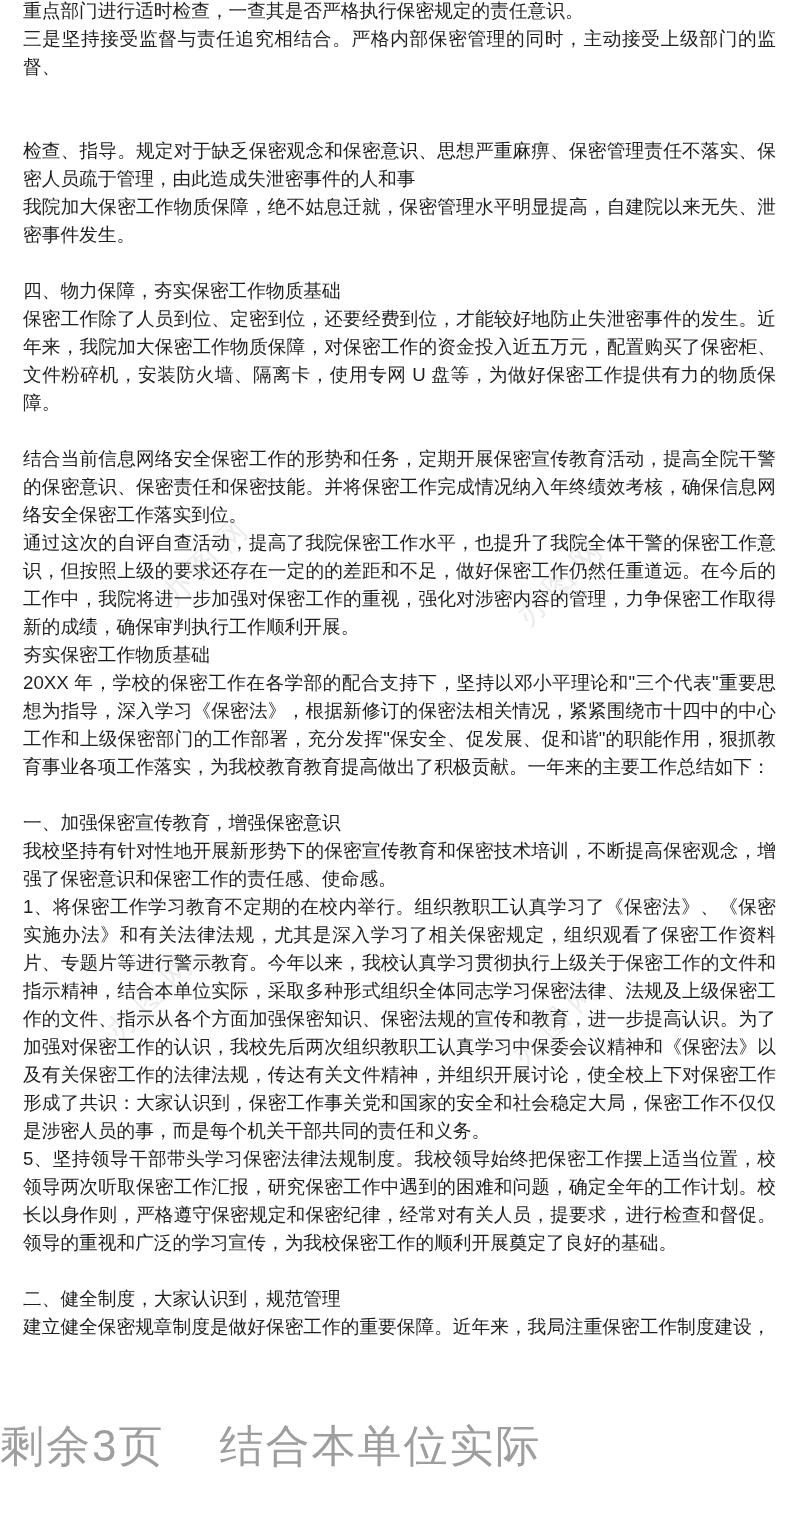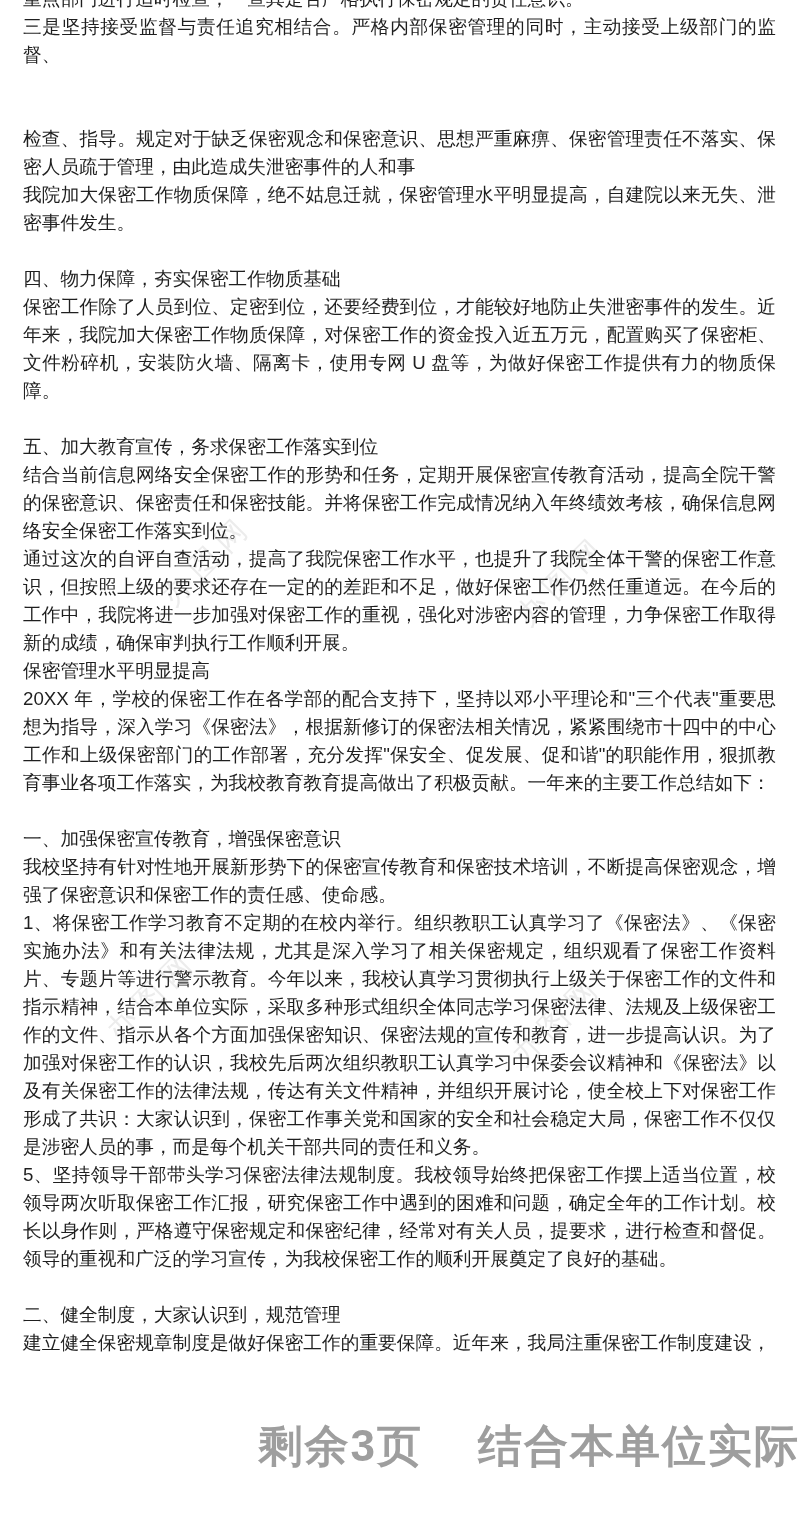--- a/index.html
+++ b/index.html
@@ -21,35 +21,35 @@
   .watermark-layer{position:absolute;inset:0;pointer-events:none;z-index:0;}
   .watermark-layer span{
     position:absolute;
     transform:rotate(-45deg);
     font-size:30px;letter-spacing:8px;
     color:var(--watermark-color);
     white-space:nowrap;
   }
   .doc-content{
     position:absolute;top:0;left:0;right:0;z-index:1;
-    padding:0 24px 0 23px;
+    padding:12px 24px 0 23px;
     font-size:18.7px;line-height:28px;
     color:var(--text-color);
   }
   .line{
     text-align:justify;
     text-justify:inter-ideograph;
     word-break:break-all;
   }
   .line.clipped{margin-top:-15px;}
   .spacer{width:100%;}
   .download-banner{
     position:absolute;left:0;top:1422px;width:100%;z-index:1;
-    display:flex;justify-content:flex-end;align-items:center;gap:55px;
-    font-weight:bold;font-size:44px;line-height:48px;
+    display:flex;justify-content:flex-start;align-items:center;gap:55px;
+    font-weight:normal;font-size:44px;line-height:48px;
     color:var(--footer-color);
     letter-spacing:2px;
     cursor:pointer;
   }
 </style>
 </head>
 <body>
 
 <div class="doc-page">
 
@@ -63,24 +63,23 @@
   <div class="doc-content">
       <div class="line clipped">重点部门进行适时检查，一查其是否严格执行保密规定的责任意识。</div>
       <div class="line">三是坚持接受监督与责任追究相结合。严格内部保密管理的同时，主动接受上级部门的监督、</div>
       <div class="spacer" style="height: 56px;"></div>
       <div class="line">检查、指导。规定对于缺乏保密观念和保密意识、思想严重麻痹、保密管理责任不落实、保密人员疏于管理，由此造成失泄密事件的人和事</div>
       <div class="line">我院加大保密工作物质保障，绝不姑息迁就，保密管理水平明显提高，自建院以来无失、泄密事件发生。</div>
       <div class="spacer" style="height: 28px;"></div>
       <div class="line">四、物力保障，夯实保密工作物质基础</div>
       <div class="line">保密工作除了人员到位、定密到位，还要经费到位，才能较好地防止失泄密事件的发生。近年来，我院加大保密工作物质保障，对保密工作的资金投入近五万元，配置购买了保密柜、文件粉碎机，安装防火墙、隔离卡，使用专网 U 盘等，为做好保密工作提供有力的物质保障。</div>
       <div class="spacer" style="height: 28px;"></div>
-      <div class="line">五、加大教育宣传，务求保密工作落实到位</div>
       <div class="line">结合当前信息网络安全保密工作的形势和任务，定期开展保密宣传教育活动，提高全院干警的保密意识、保密责任和保密技能。并将保密工作完成情况纳入年终绩效考核，确保信息网络安全保密工作落实到位。</div>
       <div class="line">通过这次的自评自查活动，提高了我院保密工作水平，也提升了我院全体干警的保密工作意识，但按照上级的要求还存在一定的的差距和不足，做好保密工作仍然任重道远。在今后的工作中，我院将进一步加强对保密工作的重视，强化对涉密内容的管理，力争保密工作取得新的成绩，确保审判执行工作顺利开展。</div>
-      <div class="line">保密管理水平明显提高</div>
+      <div class="line">夯实保密工作物质基础</div>
       <div class="line">20XX 年，学校的保密工作在各学部的配合支持下，坚持以邓小平理论和"三个代表"重要思想为指导，深入学习《保密法》，根据新修订的保密法相关情况，紧紧围绕市十四中的中心工作和上级保密部门的工作部署，充分发挥"保安全、促发展、促和谐"的职能作用，狠抓教育事业各项工作落实，为我校教育教育提高做出了积极贡献。一年来的主要工作总结如下：</div>
       <div class="spacer" style="height: 28px;"></div>
       <div class="line">一、加强保密宣传教育，增强保密意识</div>
       <div class="line">我校坚持有针对性地开展新形势下的保密宣传教育和保密技术培训，不断提高保密观念，增强了保密意识和保密工作的责任感、使命感。</div>
       <div class="line">1、将保密工作学习教育不定期的在校内举行。组织教职工认真学习了《保密法》、《保密实施办法》和有关法律法规，尤其是深入学习了相关保密规定，组织观看了保密工作资料片、专题片等进行警示教育。今年以来，我校认真学习贯彻执行上级关于保密工作的文件和指示精神，结合本单位实际，采取多种形式组织全体同志学习保密法律、法规及上级保密工作的文件、指示从各个方面加强保密知识、保密法规的宣传和教育，进一步提高认识。为了加强对保密工作的认识，我校先后两次组织教职工认真学习中保委会议精神和《保密法》以及有关保密工作的法律法规，传达有关文件精神，并组织开展讨论，使全校上下对保密工作形成了共识：大家认识到，保密工作事关党和国家的安全和社会稳定大局，保密工作不仅仅是涉密人员的事，而是每个机关干部共同的责任和义务。</div>
       <div class="line">5、坚持领导干部带头学习保密法律法规制度。我校领导始终把保密工作摆上适当位置，校领导两次听取保密工作汇报，研究保密工作中遇到的困难和问题，确定全年的工作计划。校长以身作则，严格遵守保密规定和保密纪律，经常对有关人员，提要求，进行检查和督促。领导的重视和广泛的学习宣传，为我校保密工作的顺利开展奠定了良好的基础。</div>
       <div class="spacer" style="height: 28px;"></div>
       <div class="line">二、健全制度，大家认识到，规范管理</div>
       <div class="line">建立健全保密规章制度是做好保密工作的重要保障。近年来，我局注重保密工作制度建设，</div>
     </div>

